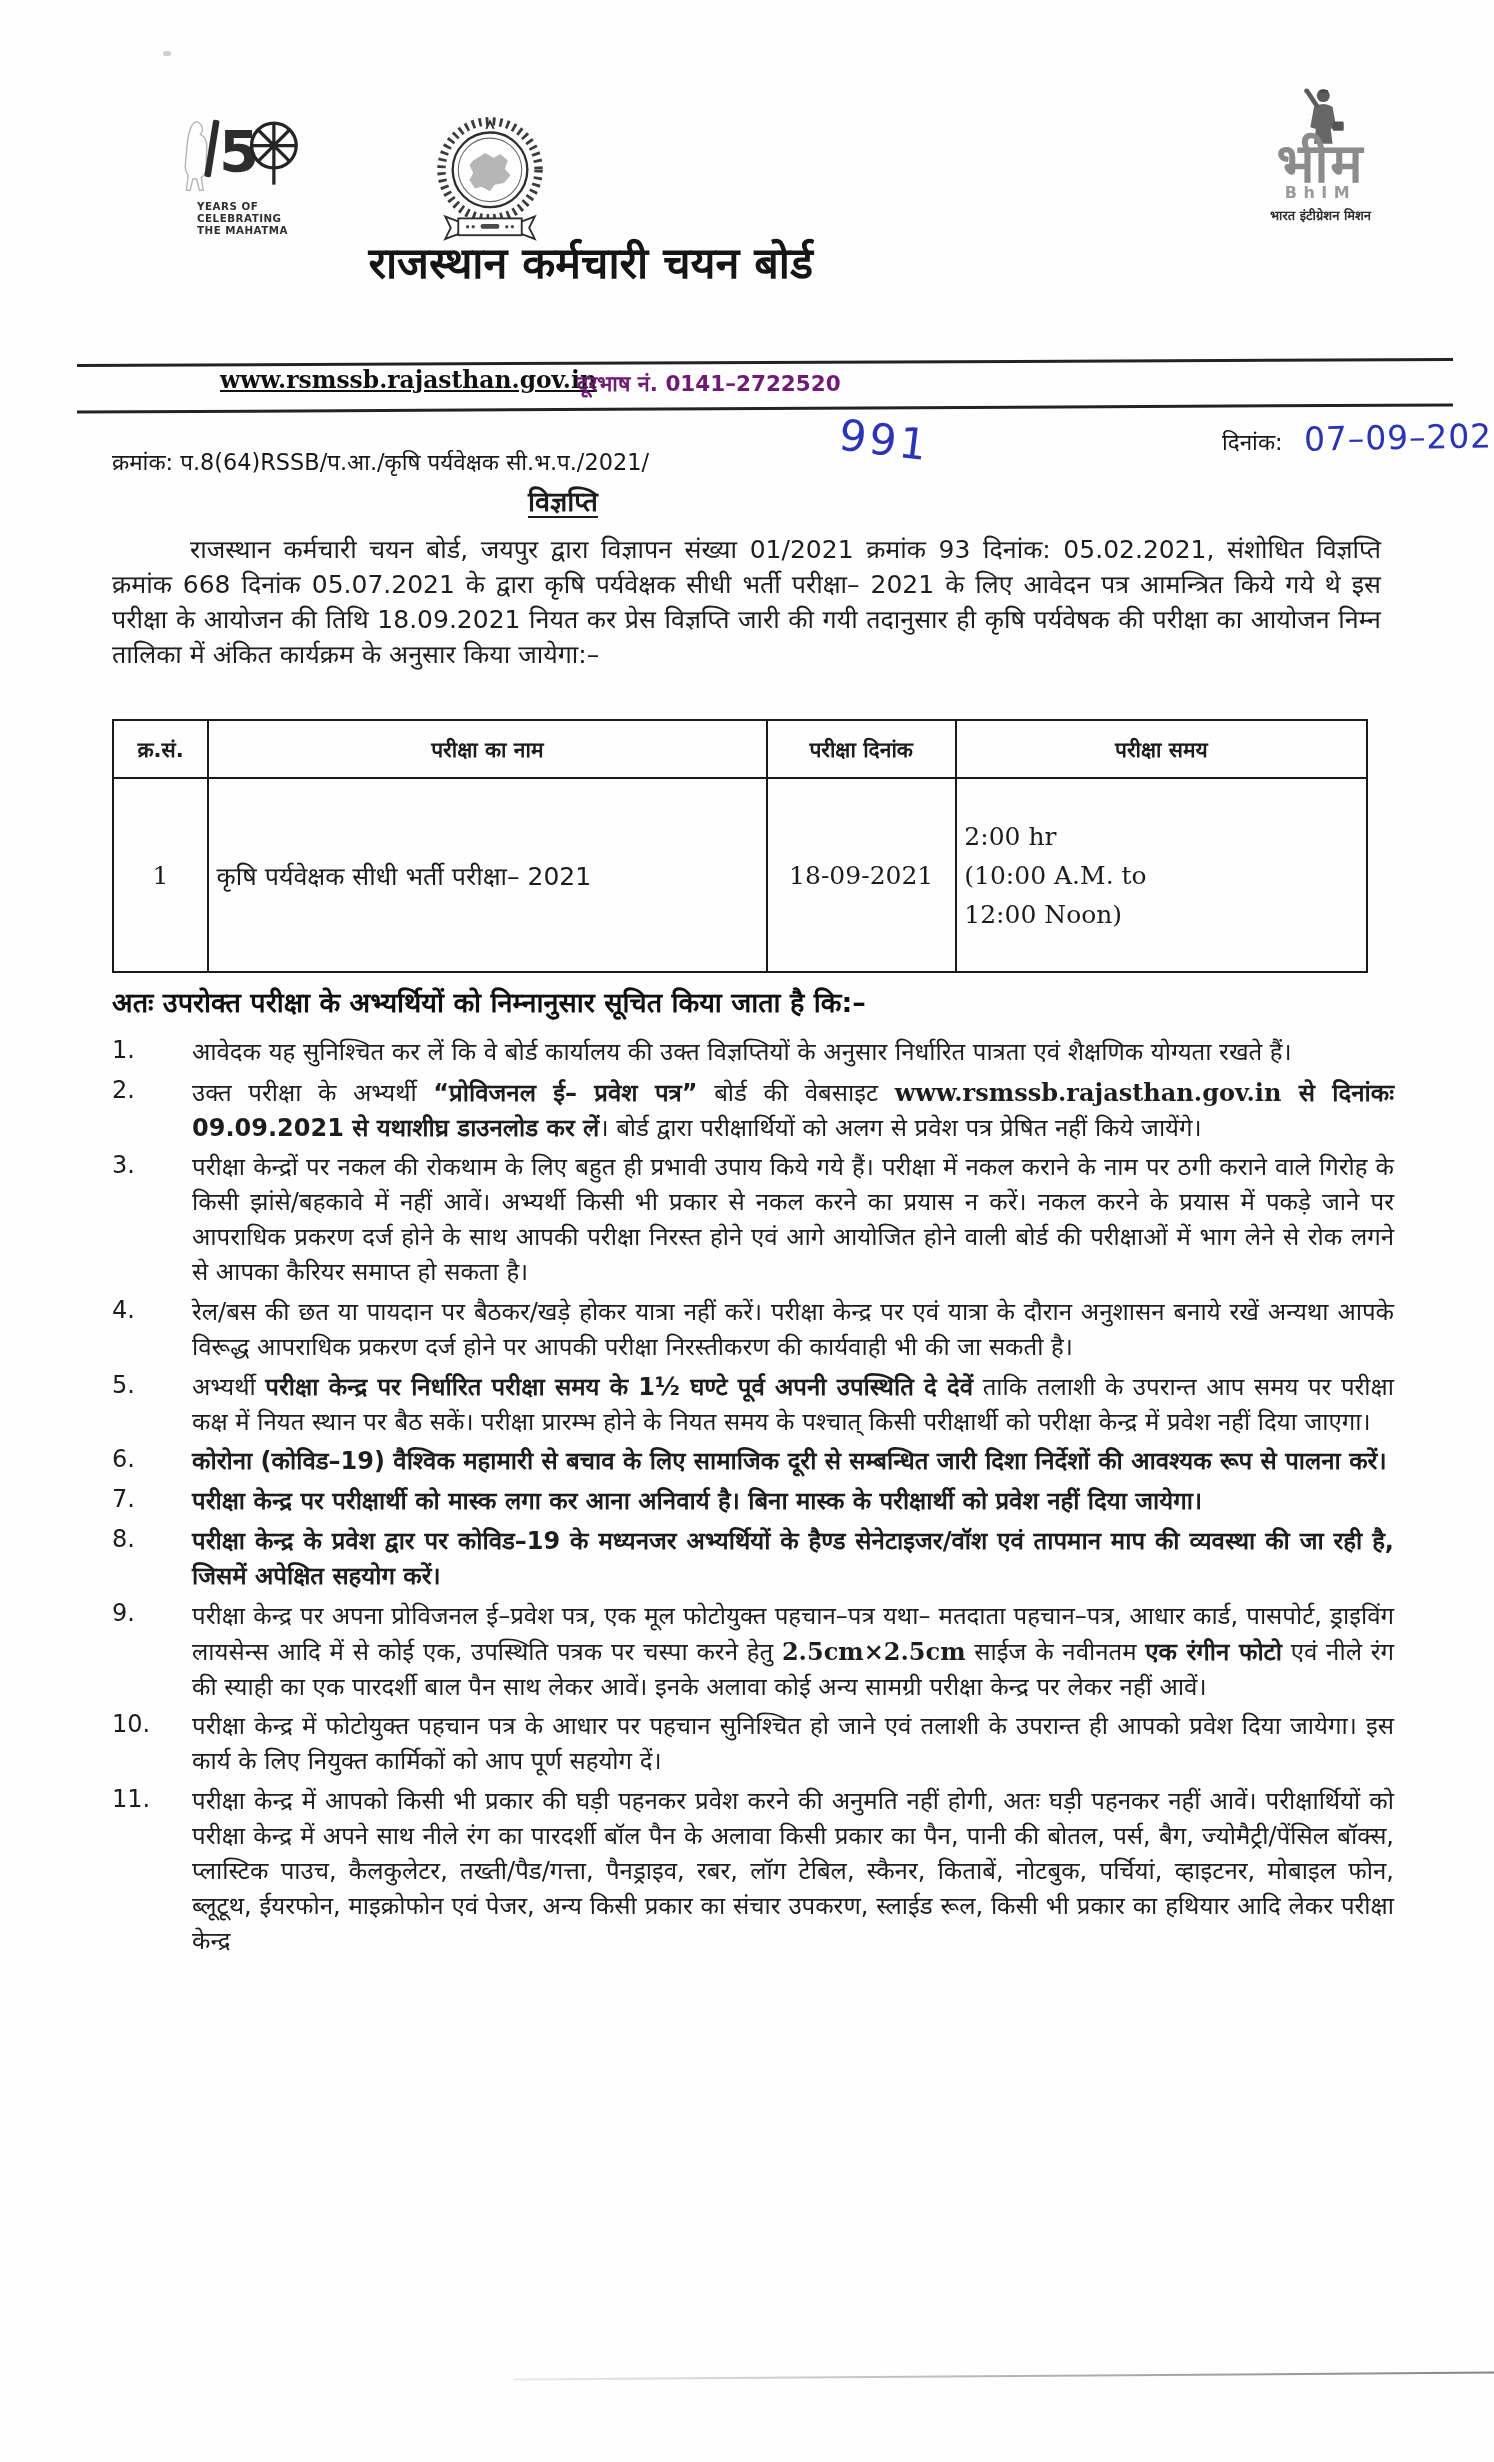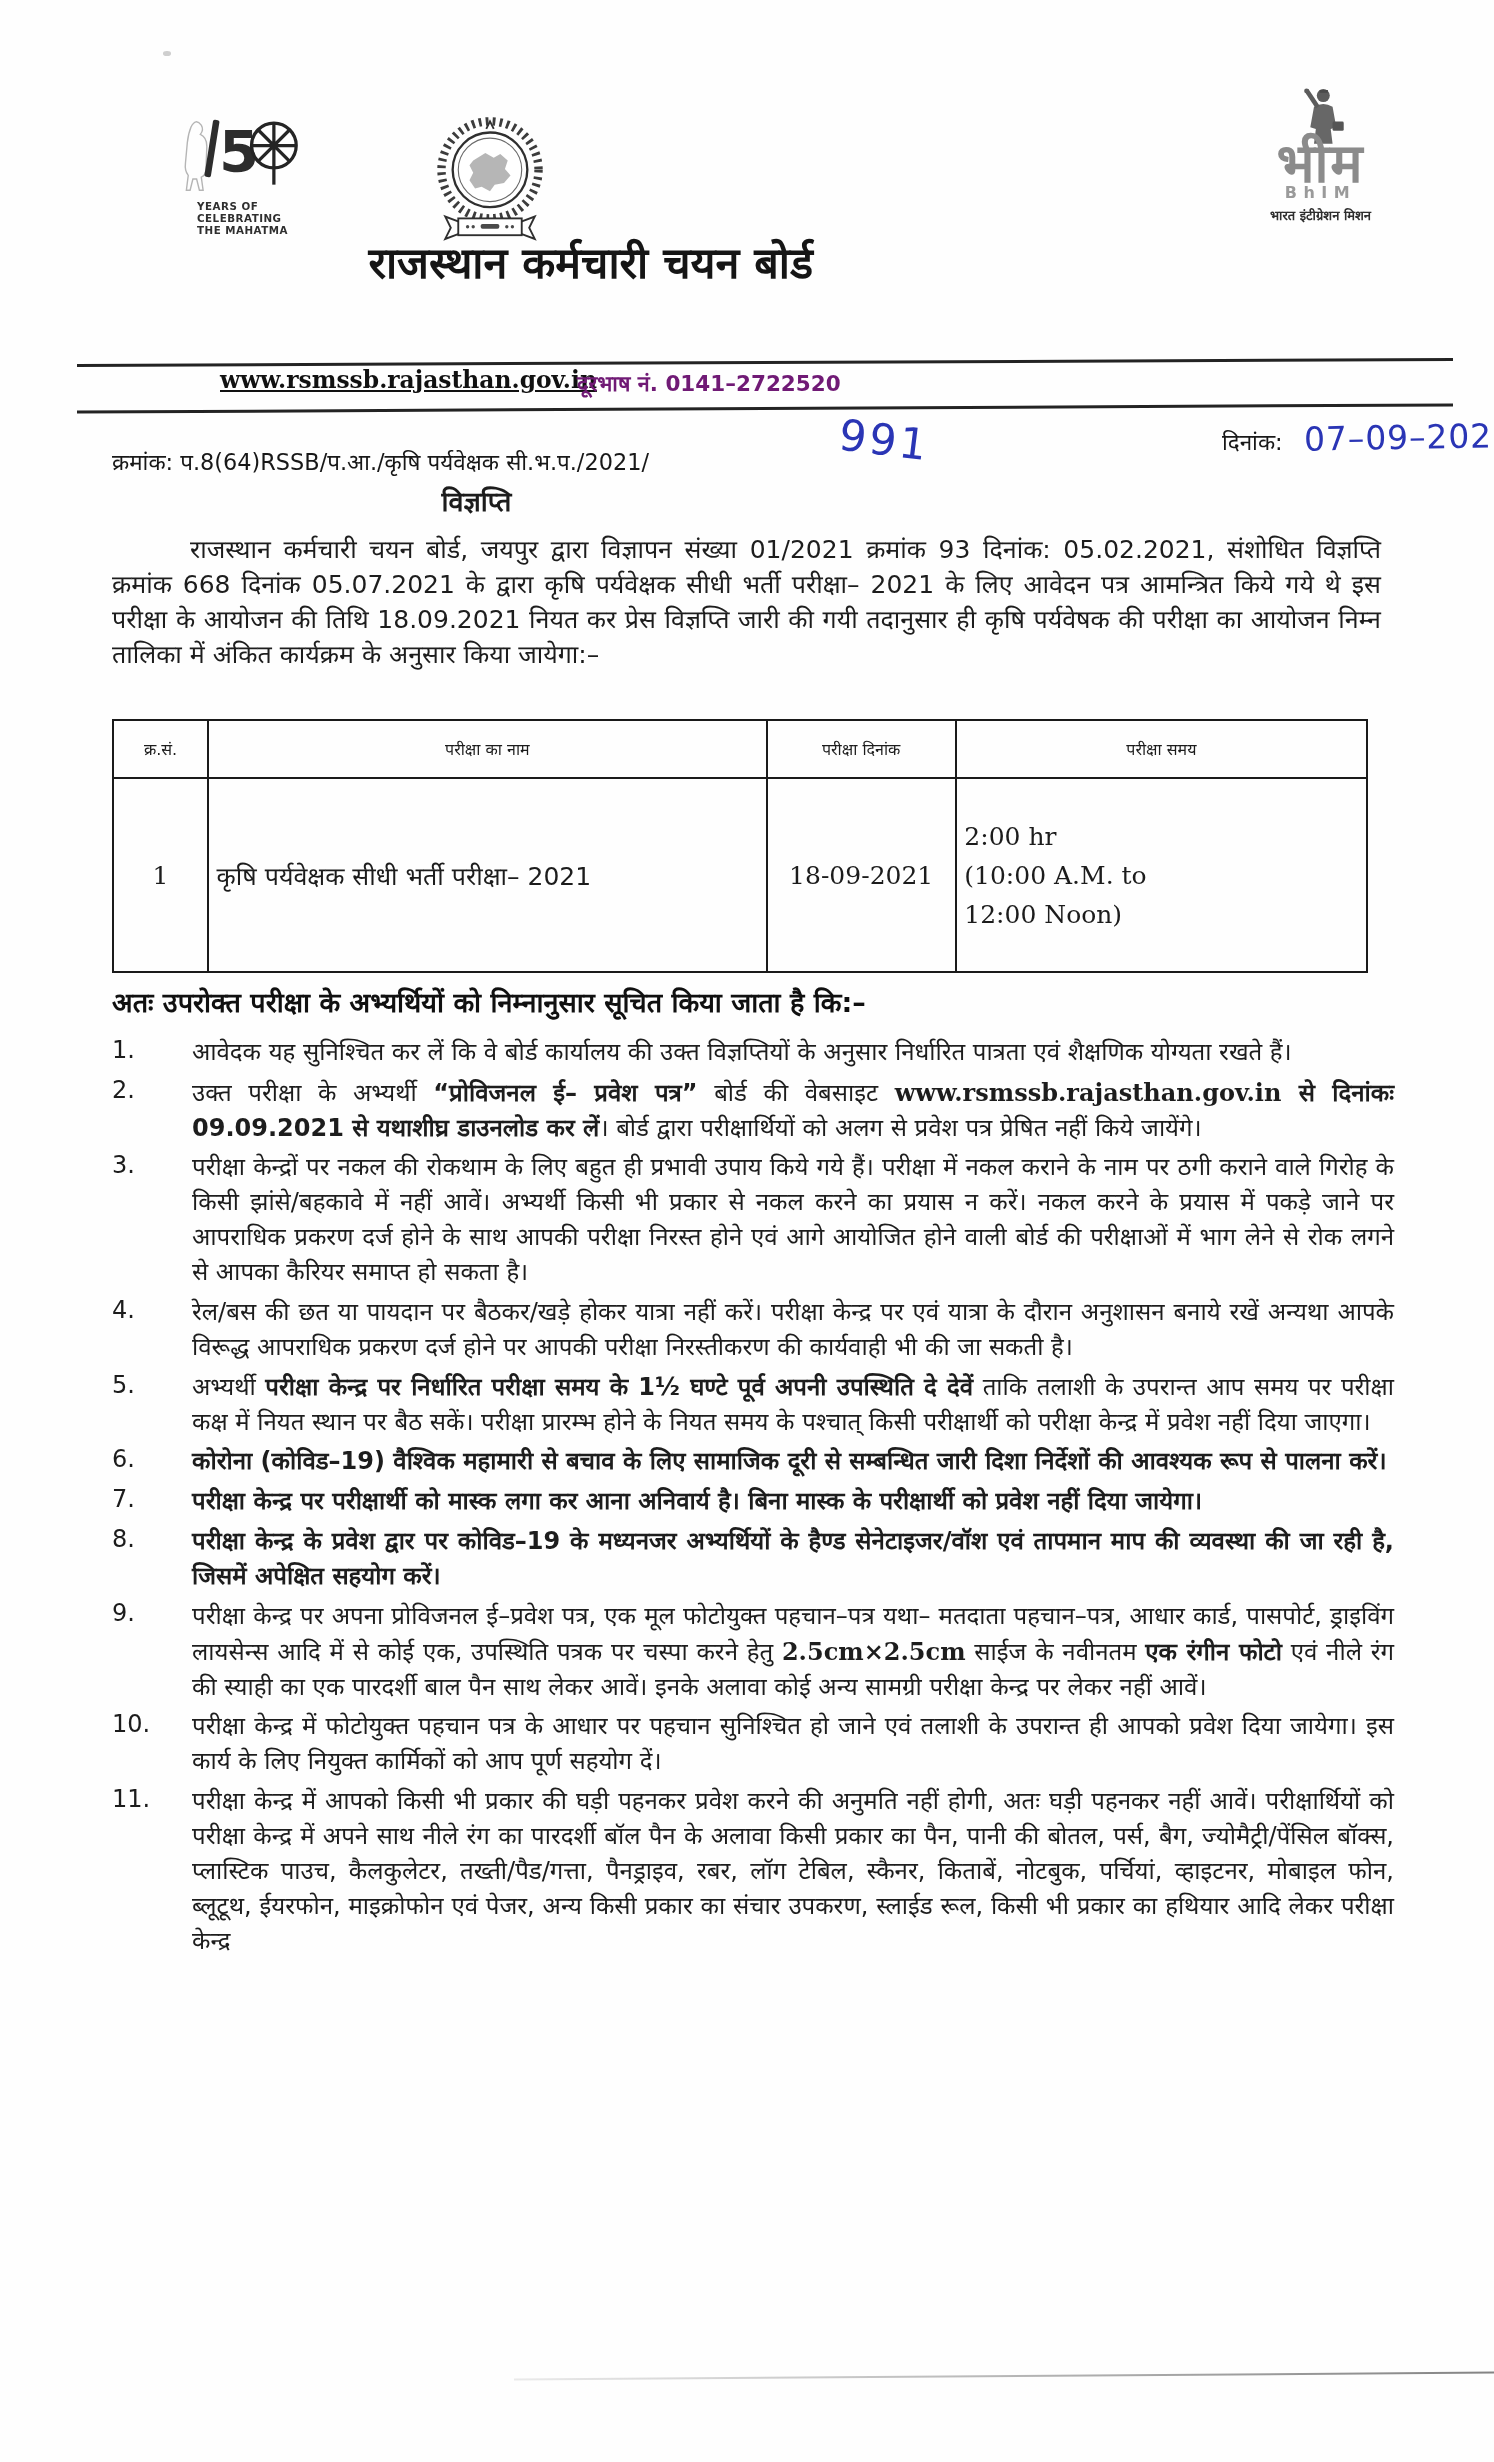--- a/index.html
+++ b/index.html
@@ -30,26 +30,26 @@
   .rule2{top:407px;transform:rotate(-0.3deg);}
   .website{position:absolute;left:220px;top:366px;font-family:"DejaVu Serif", serif;font-weight:bold;font-size:23.4px;text-decoration:underline;color:#111;}
   .phone{position:absolute;left:577px;top:368px;font-size:21.5px;font-weight:bold;color:#701a75;}
   
   .ref-label{position:absolute;left:112px;top:446px;font-size:22.4px;color:#181818;}
   .hw{font-family:"DejaVu Sans", sans-serif;color:#2a35b5;}
   .ref-no{position:absolute;left:839px;top:415px;font-size:43px;transform:rotate(7deg);letter-spacing:2.8px;}
   .date-label{position:absolute;left:1222px;top:426px;font-size:22.4px;color:#181818;}
   .date-val{position:absolute;left:1304px;top:418px;font-size:33px;transform:rotate(-1deg);letter-spacing:0.9px;white-space:nowrap;}
   
-  .notice-heading{position:absolute;left:355px;top:482px;width:243px;text-align:center;font-size:27px;font-weight:bold;text-underline-offset:4.7px;}
+  .notice-heading{position:absolute;left:355px;top:482px;width:243px;text-align:right;font-size:27px;font-weight:bold;text-decoration:underline;text-underline-offset:4.7px;}
   .intro{position:absolute;left:112px;top:532px;width:1269px;font-size:25px;line-height:35px;text-align:justify;text-indent:78px;color:#1d1d1d;}
   
   .exam-table{position:absolute;left:112px;top:719px;width:1256px;border-collapse:collapse;}
   .exam-table th,.exam-table td{border:2.8px solid #1a1a1a;padding:5.6px 7.5px;}
-  .exam-table th{font-size:16px;font-weight:normal;text-align:center;height:45px;}
+  .exam-table th{font-size:21px;font-weight:bold;text-align:center;height:45px;}
   .exam-table td{font-size:25px;}
   .col-sno{width:93px;}.col-name{width:546px;}.col-date{width:185px;}.col-time{width:402px;}
   .cell-sno{text-align:center;font-family:"DejaVu Serif",serif;font-size:28px;}
   .cell-name{padding-left:30px;}
   .cell-date{text-align:center;font-family:"DejaVu Serif",serif;font-size:29px;}
   .cell-time{font-family:"DejaVu Serif",serif;font-size:26px;line-height:39px;}
   .exam-table tbody tr{height:194px;}
   
   .sub-heading{position:absolute;left:112px;top:983px;width:1270px;font-size:27px;font-weight:bold;color:#101010;}
   .items{position:absolute;left:112px;top:1035px;width:1282px;}

